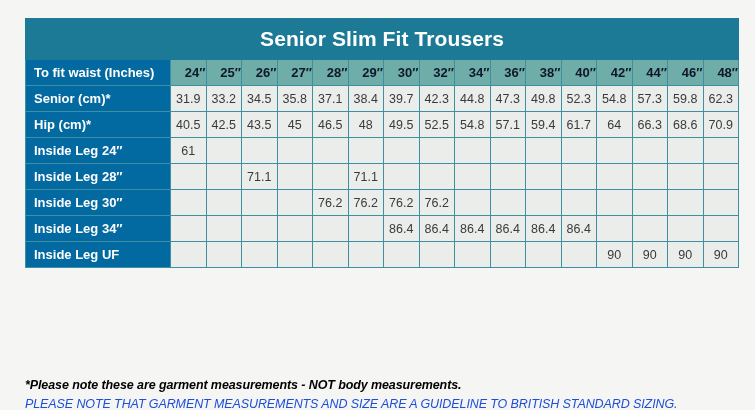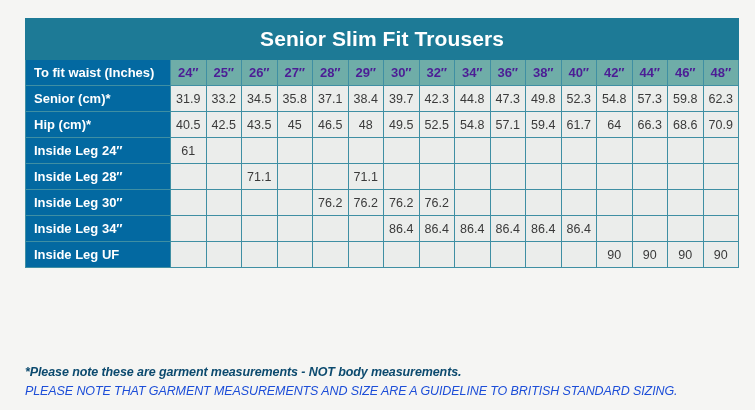--- a/index.html
+++ b/index.html
@@ -43,24 +43,24 @@
     text-align: center;
     height: 40px;
     line-height: 40px;
     letter-spacing: 0.1px;
     border: 1px solid #1d7a96;
     font-family: "Liberation Sans", sans-serif;
   }
   
   .hdr {
     background: #6fada8;
-    color: #4c1d95;
+    color: #0f172a;
     font-weight: bold;
     font-size: 13px;
-    text-align: center;
+    text-align: right;
     height: 25px;
     border: 1px solid #3f8fa3;
     white-space: nowrap;
   }
   .row-label {
     background: #0369a1;
     color: #ffffff;
     font-weight: bold;
     font-size: 13px;
     text-align: left;
@@ -85,22 +85,22 @@
   .notes {
     position: absolute;
     left: 25px;
     top: 365px;
     width: 713px;
   }
   .note-bold {
     font-size: 12.5px;
     font-weight: bold;
     font-style: italic;
-    color: #0c4a6e;
-    margin: 0 0 5px 0;
+    color: #000000;
+    margin: 13px 0 5px 0;
     letter-spacing: -0.1px;
   }
   .note-light {
     font-size: 12.5px;
     font-style: italic;
     color: #1d4ed8;
     margin: 0;
     letter-spacing: -0.1px;
   }
 </style>

